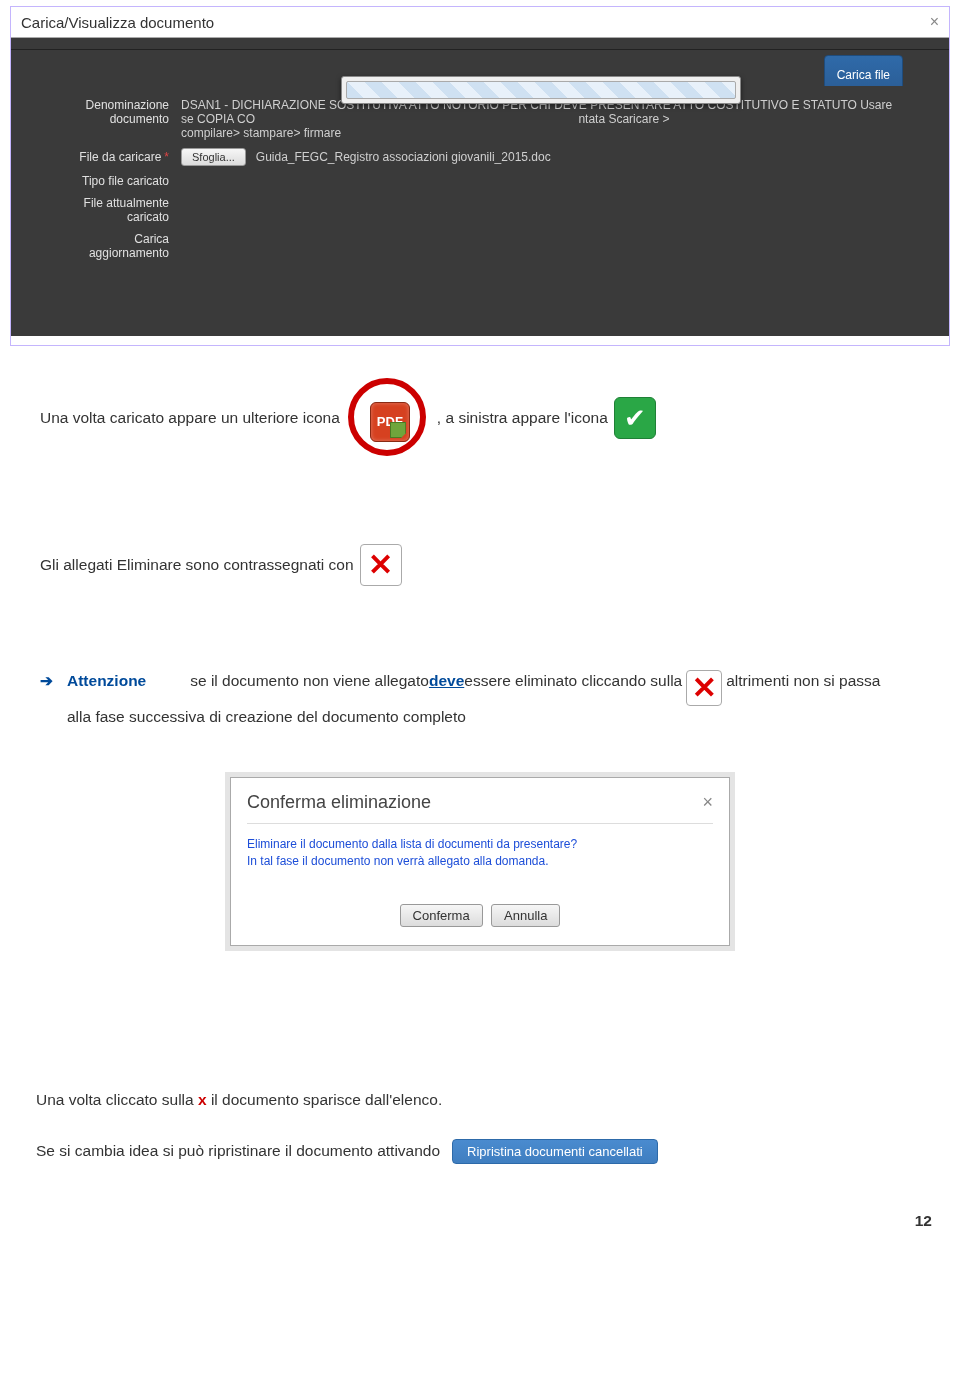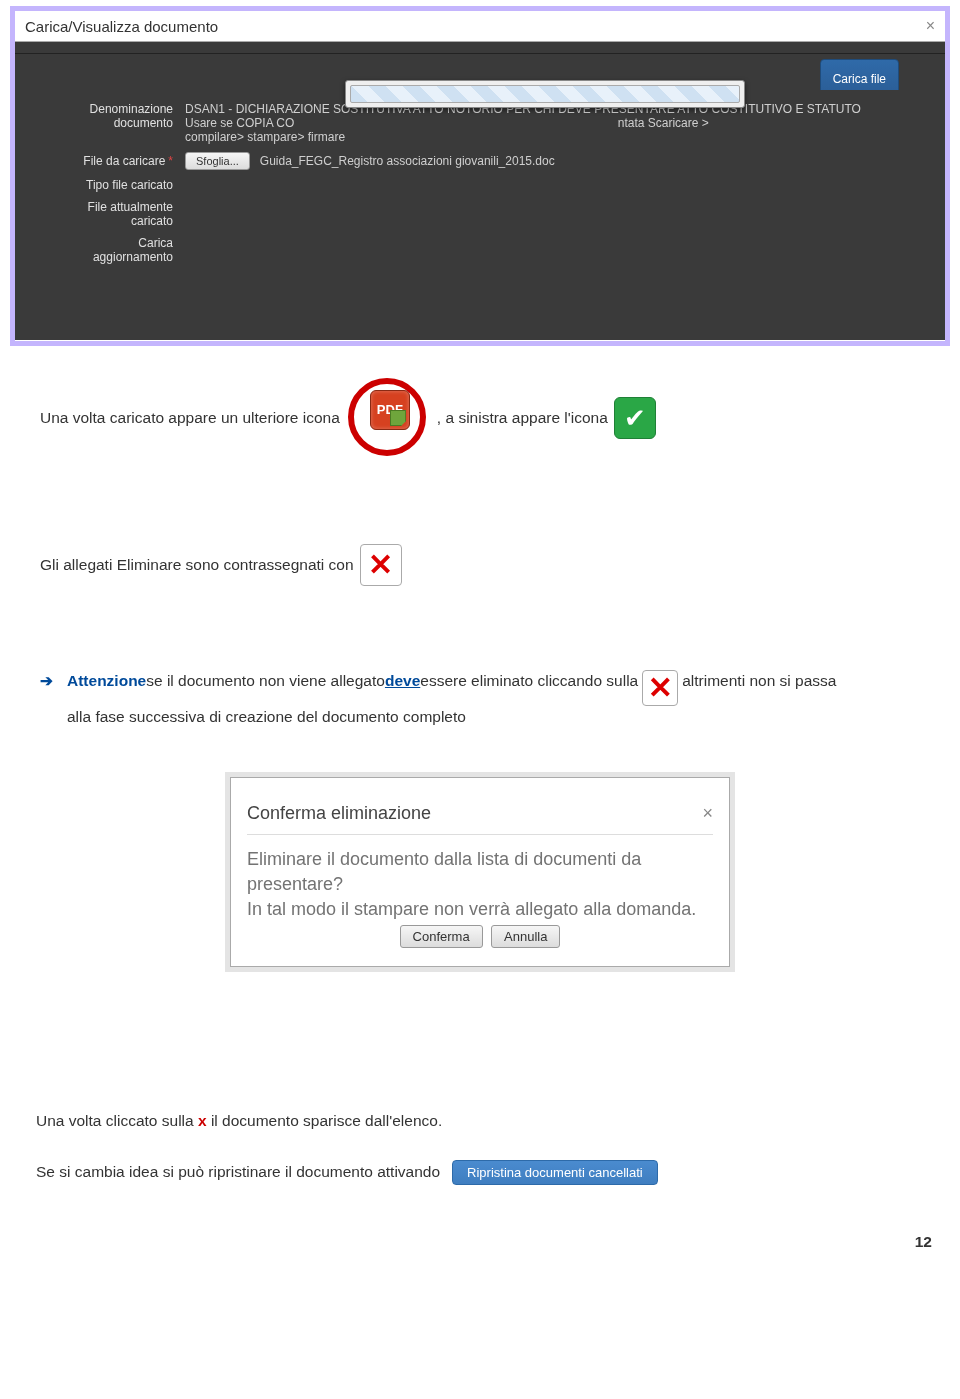--- a/index.html
+++ b/index.html
@@ -5,21 +5,21 @@
   * { box-sizing: border-box; margin: 0; padding: 0; }
   body {
     width: 960px;
     font-family: Arial, Helvetica, sans-serif;
     background: #fff;
     color: #333;
     padding: 6px 10px 40px 10px;
   }
   
   .frame {
-    border: 5px solid #c4b5fd;
+    border: 1px solid #c4b5fd;
     width: 100%;
     height: 340px;
     position: relative;
     overflow: hidden;
     margin-bottom: 30px;
   }
   .modal-header {
     background: #fff;
     padding: 6px 10px;
     border-bottom: 1px solid #aaa;
@@ -98,21 +98,21 @@
     content:"➔"; color:#004a9a; font-weight:bold; margin-right:8px;
   }
   
   .icon-box { display:inline-flex; align-items:center; justify-content:center; }
   .pdf-wrap { position: relative; width: 85px; height: 80px; display:inline-block;}
   .red-circle {
     position:absolute; top:0; left:2px; width:78px; height:78px;
     border: 6px solid #c00; border-radius: 50%;
   }
   .pdf-icon {
-    position:absolute; top:12px; left:24px; width:40px; height:40px;
+    position:absolute; top:24px; left:24px; width:40px; height:40px;
     background:#d64120; border-radius:6px; border:1px solid #8a2a14;
     display:flex; align-items:center; justify-content:center;
     color:#fff; font-weight:bold; font-size:13px;
     box-shadow: inset 0 0 4px rgba(255,255,255,.3);
   }
   .pdf-icon::after{
     content:""; position:absolute; bottom:3px; right:3px; width:14px; height:14px;
     background:#6fa53c; border:1px solid #4b7a23;
     clip-path: polygon(0 0, 100% 0, 100% 70%, 70% 100%, 0 100%);
   }
@@ -129,24 +129,24 @@
   .x-icon.small { width:36px; height:36px; }
   
   .dialog-outer {
     width: 510px;
     margin: 0px auto 140px;
     border: 5px solid #e4e4e4;
   }
   .dialog-wrap {
     border: 1px solid #aaa;
     background: #fff;
-    padding: 25px 16px 18px 16px;
+    padding: 14px 16px 18px 16px;
   }
   .dialog-title { display:flex; justify-content:space-between; align-items:center; font-size:18px; color:#444; border-bottom:1px solid #ddd; padding-bottom:10px; margin-bottom:12px;}
-  .dialog-body { font-size:18px; color:#737373; line-height:1.4; margin-bottom:2px;}
+  .dialog-body { font-size:12px; color:#1d4ed8; line-height:1.4; margin-bottom:34px;}
   .dialog-buttons { text-align:center; }
   .dialog-buttons .btn-grey { padding: 3px 12px; font-size:13px; margin: 0 2px;}
   
   .btn-bluebar {
     background: linear-gradient(#4a8bcf,#3f7ec0);
     color:#fff;
     border:1px solid #2d6aa9;
     border-radius:4px;
     padding:4px 14px;
     font-size:13px;
@@ -229,21 +229,21 @@
         <span>✕</span>
       </span>
   </div>
 </div>
 
 <div class="narrative" style="margin-bottom:44px;">
   <div class="narrative-line arrow-bullet" style="align-items:flex-start;">
     <div style="flex:1;">
       <span class="bold-blue" style="display:inline-flex; ">
         <span>Attenzione</span>
-        <span style="font-weight:normal; color:#333;"> se il documento non viene allegato </span>
+        <span style="font-weight:normal; color:#333;margin-left:44px;"> se il documento non viene allegato </span>
         <span class="underline-link">deve</span>
         <span style="font-weight:normal; color:#333;"> essere eliminato cliccando sulla </span>
         <span class="x-icon small icon-box" style="margin:0 4px;">
             <span>✕</span>
           </span>
         <span style="font-weight:normal; color:#333;"> altrimenti non si passa</span>
       </span>
       <br>
       <span style="margin-left:0;">alla fase successiva di creazione del documento completo</span>
     </div>
@@ -251,21 +251,21 @@
 </div>
 
 <div class="dialog-outer">
   <div class="dialog-wrap">
     <div class="dialog-title">
       <span>Conferma eliminazione</span>
       <span style="color:#888;">×</span>
     </div>
     <div class="dialog-body">
       <span>Eliminare il documento dalla lista di documenti da presentare?</span><br>
-      <span>In tal modo il stampare non verrà allegato alla domanda.</span>
+      <span>In tal fase il documento non verrà allegato alla domanda.</span>
     </div>
     <div class="dialog-buttons">
       <span class="btn-grey">Conferma</span>
       <span class="btn-grey">Annulla</span>
     </div>
   </div>
 </div>
 
 <div class="final-lines">
   <p>

